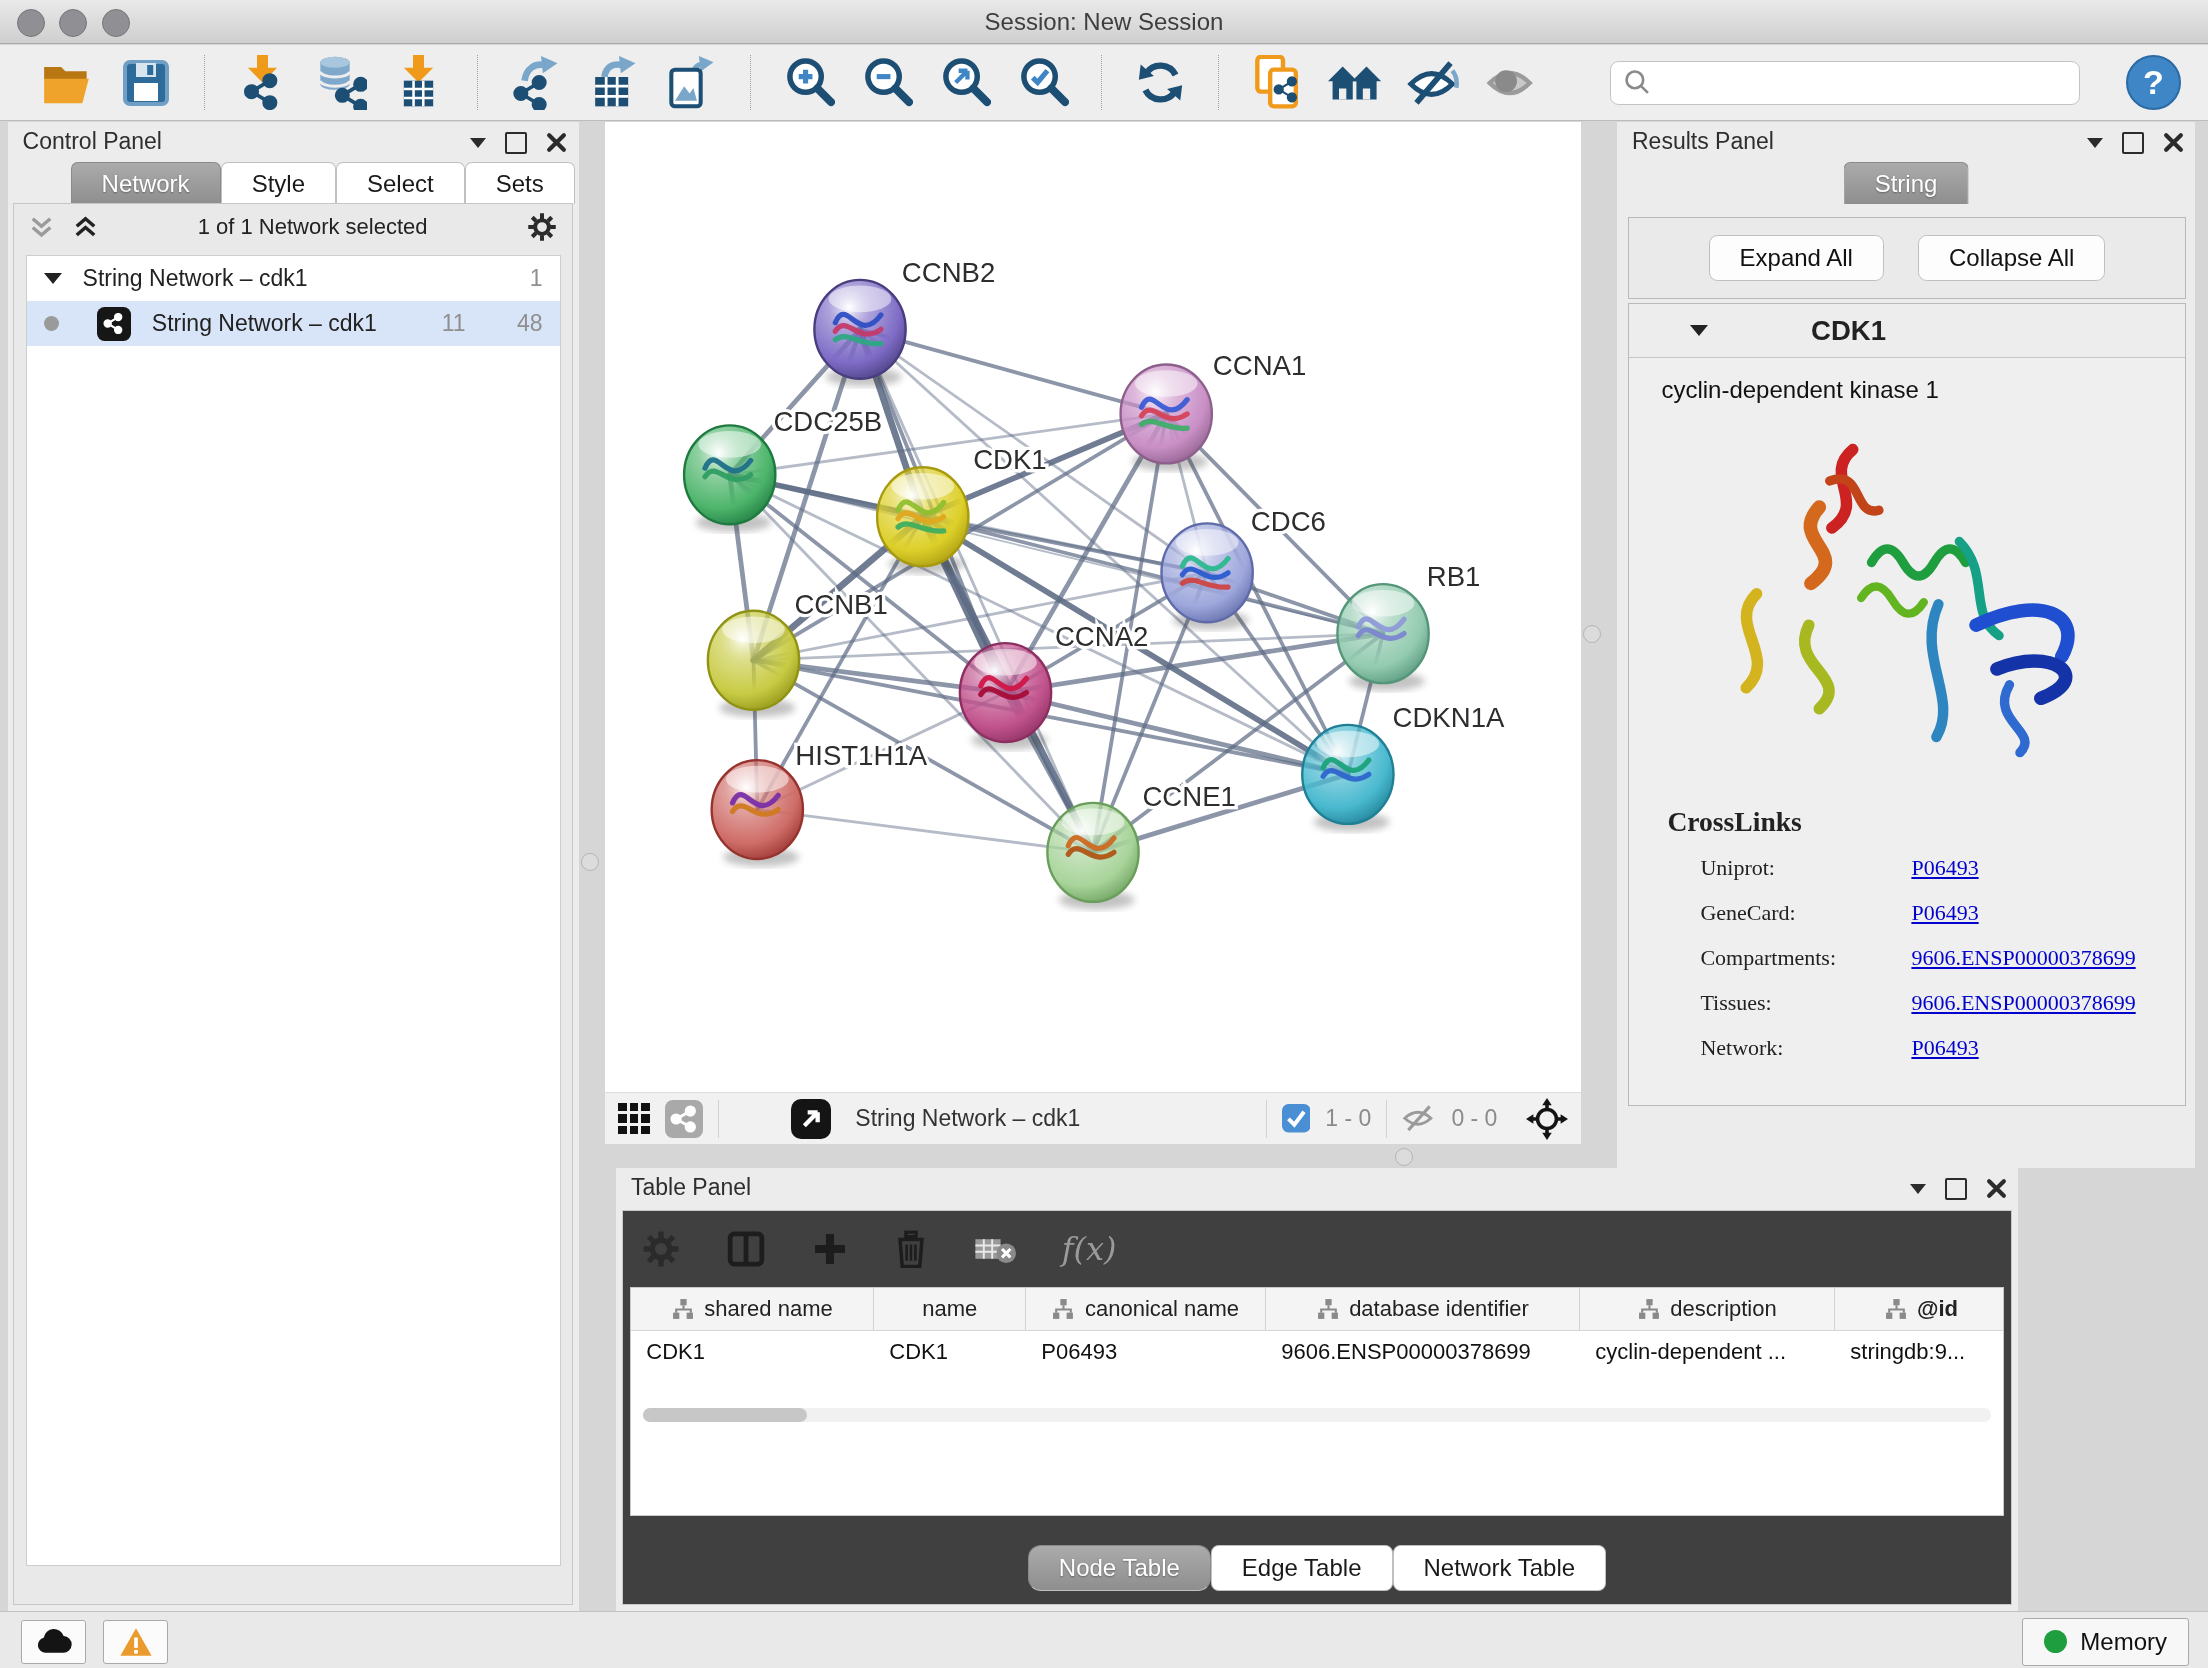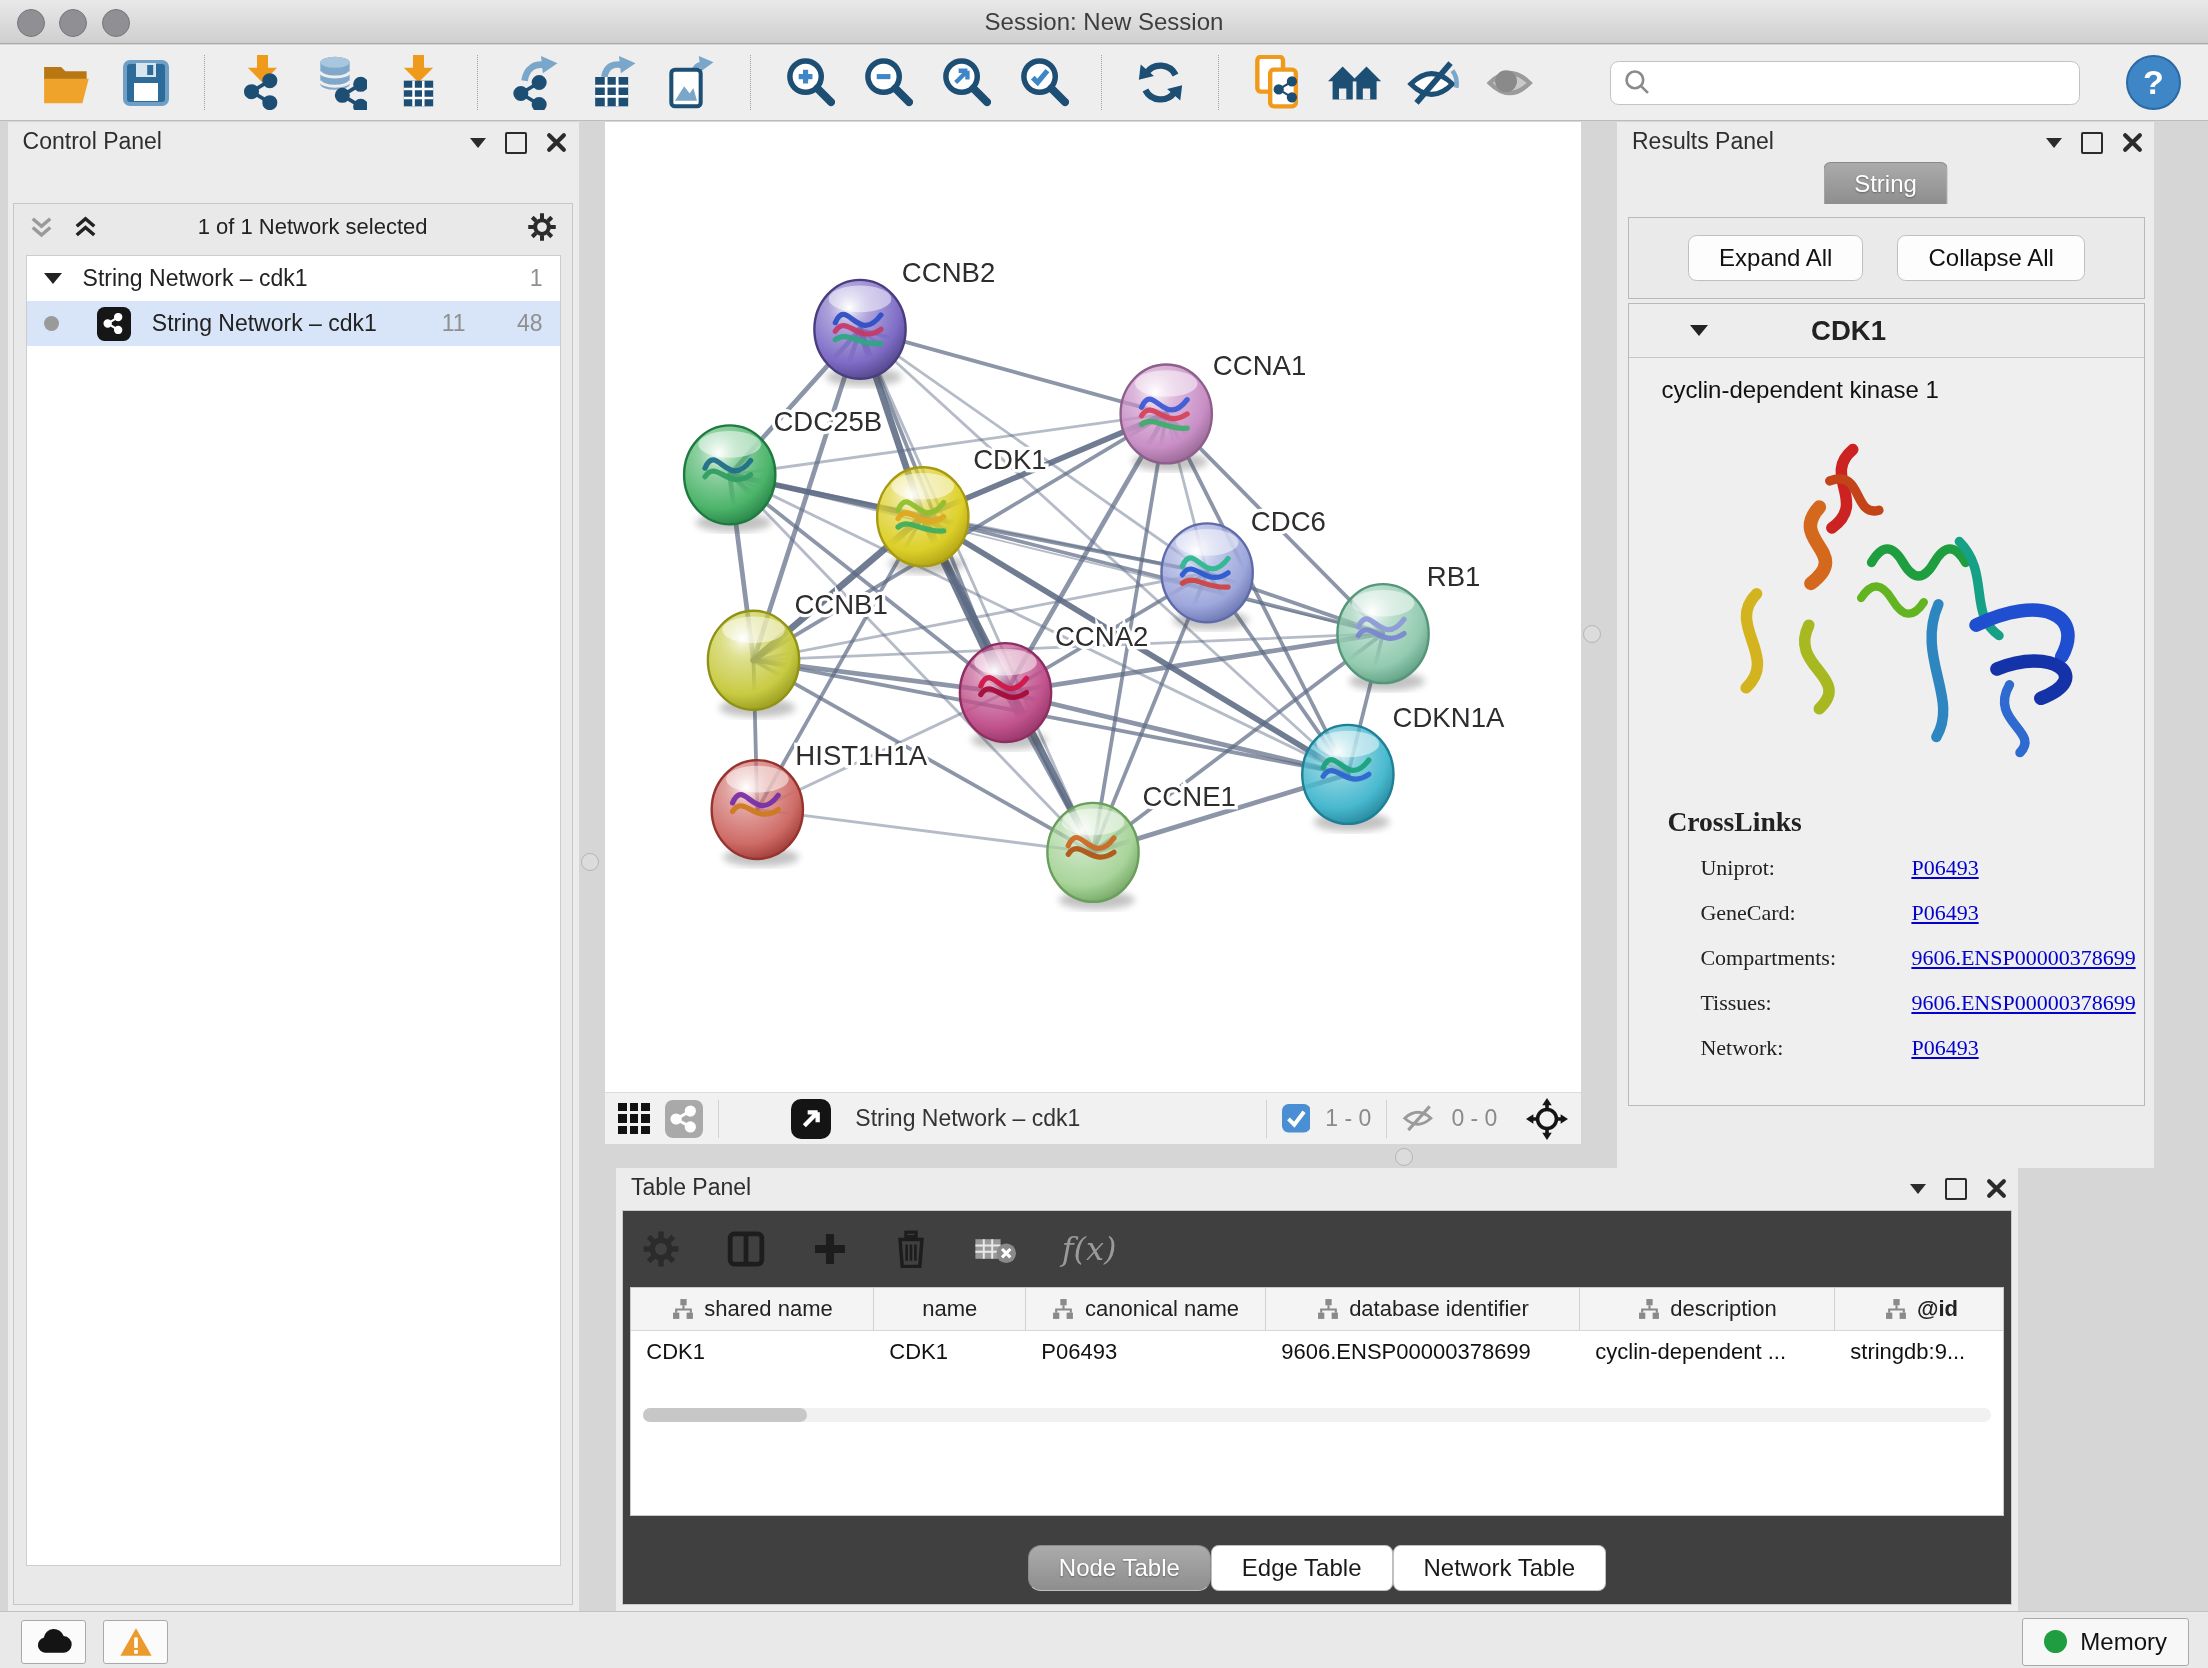--- a/index.html
+++ b/index.html
@@ -50,21 +50,21 @@
   .network-view{position:absolute;left:605px;top:122px;width:976px;height:970px;background:#fff}
   .netbar{position:absolute;left:605px;top:1092px;width:976px;height:52px;background:#f1f1f1;
     border-top:1px solid #dcdcdc;display:flex;align-items:center;gap:15px;padding:0 13.3px;box-sizing:border-box}
   .nb-sep{height:38px;border-left:1px solid #d2d2d2}
   .nb-label{font-size:23px;color:#333;margin-left:9.5px}
   .nb-count{font-size:23px;color:#8a8a8a}
   .grid9{display:grid;grid-template-columns:repeat(3,8.6px);grid-auto-rows:8.6px;gap:2.9px}
   .grid9 span{background:#111}
   .nlabel{font-size:29px;font-weight:500;fill:#2d2d2d;stroke:#ffffff;stroke-width:7px;paint-order:stroke;font-family:"Liberation Sans",sans-serif}
   
-  .results-panel{left:1617px;top:122px;width:537px;height:1046px}
+  .results-panel{left:1617px;top:122px;width:578px;height:1046px}
   .rp-tabs{position:absolute;left:50%;transform:translateX(-50%);top:40px}
   .rp-box1{position:absolute;left:11.4px;right:9.5px;top:95px;height:80px;border:1px solid #b9b9b9;background:#eaeaea;
     display:flex;align-items:center;justify-content:center;gap:34px}
   .rp-btn{height:44px;padding:0 30px;font-size:24px;background:#fdfdfd;border:1px solid #bfbfbf;border-radius:8.6px;
     display:flex;align-items:center;color:#111}
   .rp-entry{position:absolute;left:11.4px;right:9.5px;top:181px;height:801px;border:1px solid #b9b9b9;background:#efefef}
   .rp-entry-head{height:53px;border-bottom:1px solid #c6c6c6;display:flex;align-items:center;background:#ededed}
   .rp-gene{font-size:27.6px;font-weight:bold;margin-left:95px}
   .rp-desc{position:absolute;left:32px;top:72px;font-size:24px;color:#111}
   .rp-protein{position:absolute;left:67px;top:114px}
@@ -274,20 +274,26 @@
 
 <section class="panel control-panel">
   <div class="phead">Control Panel</div>
   <div class="phicons">
     <span class="caret-dn" style="border-width:8.6px;border-top-width:10.5px"></span>
     <span class="float-ic"></span>
     <svg width="21" height="21" viewBox="0 0 20 20">
       <path d="M3 3 L17 17 M17 3 L3 17" stroke="#2b2b2b" stroke-width="4" stroke-linecap="round"></path>
       </svg>
   </div>
+  <div class="tabs cp-tabs" id="cp-tabs">
+      <span class="ptab sel">Network</span>
+      <span class="ptab">Style</span>
+      <span class="ptab">Select</span>
+      <span class="ptab">Sets</span>
+    </div>
   <div class="cp-inner">
     <div class="cp-sub">
       <svg width="25" height="25" viewBox="0 0 20 20">
         <path d="M3 3 L10 9 L17 3 M3 10 L10 16 L17 10" stroke="#9a9a9a" stroke-width="2.8" fill="none"></path>
         </svg>
       <svg width="25" height="25" viewBox="0 0 20 20">
         <path d="M3 9 L10 3 L17 9 M3 16 L10 10 L17 16" stroke="#222" stroke-width="2.8" fill="none"></path>
         </svg>
       <span class="cp-status">1 of 1 Network selected</span>
       <svg width="30" height="30" viewBox="0 0 24 24">

